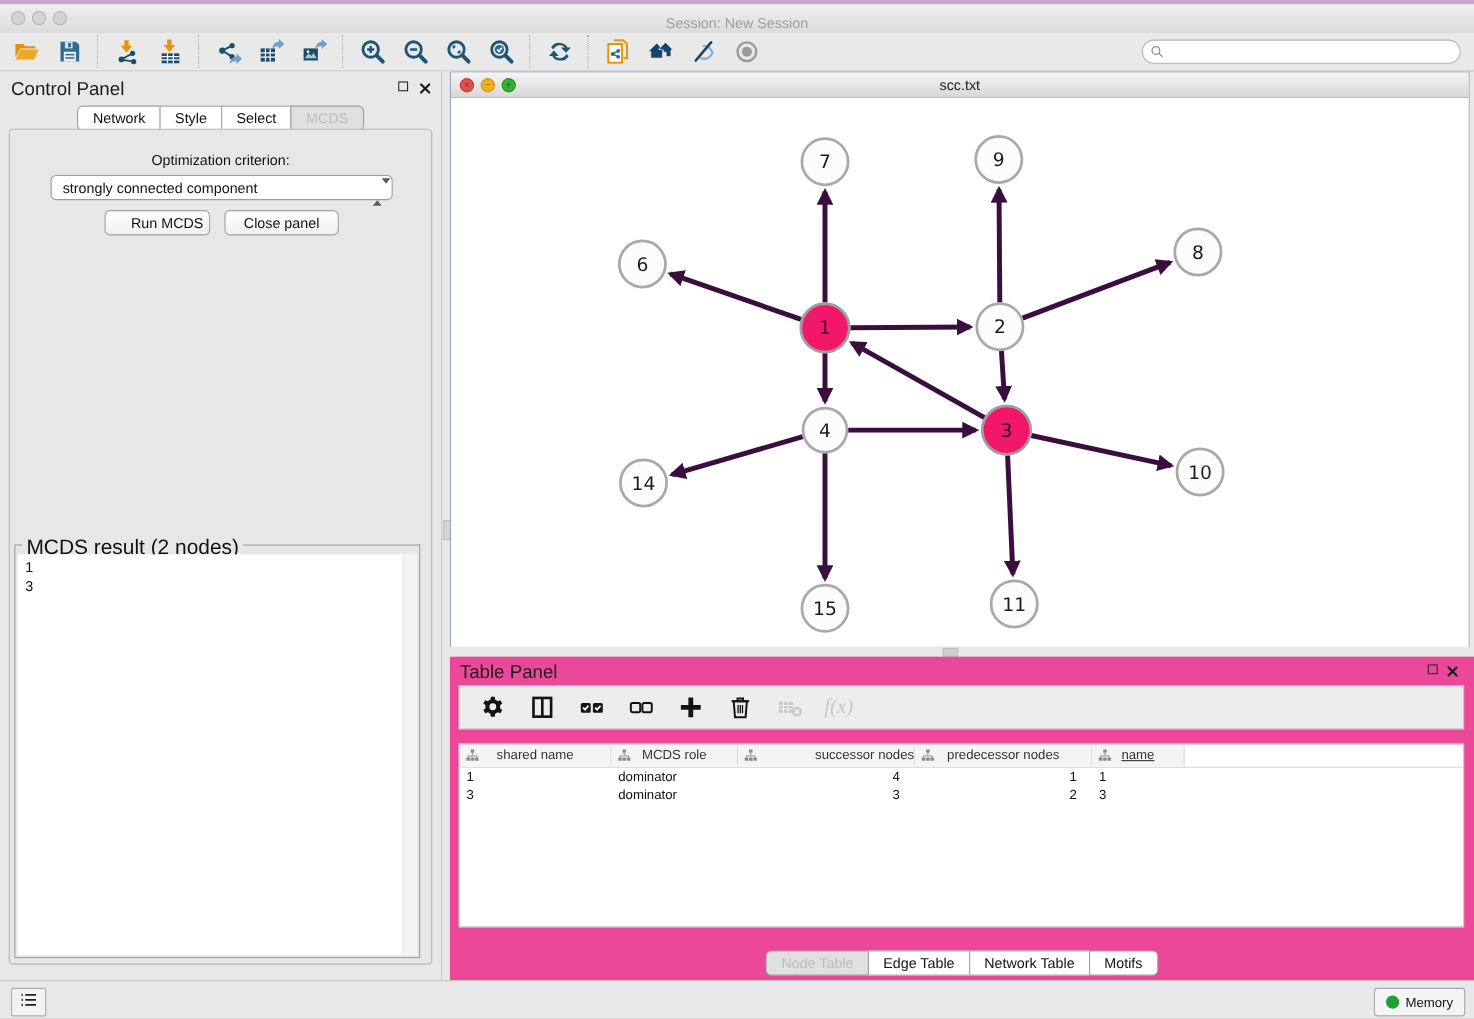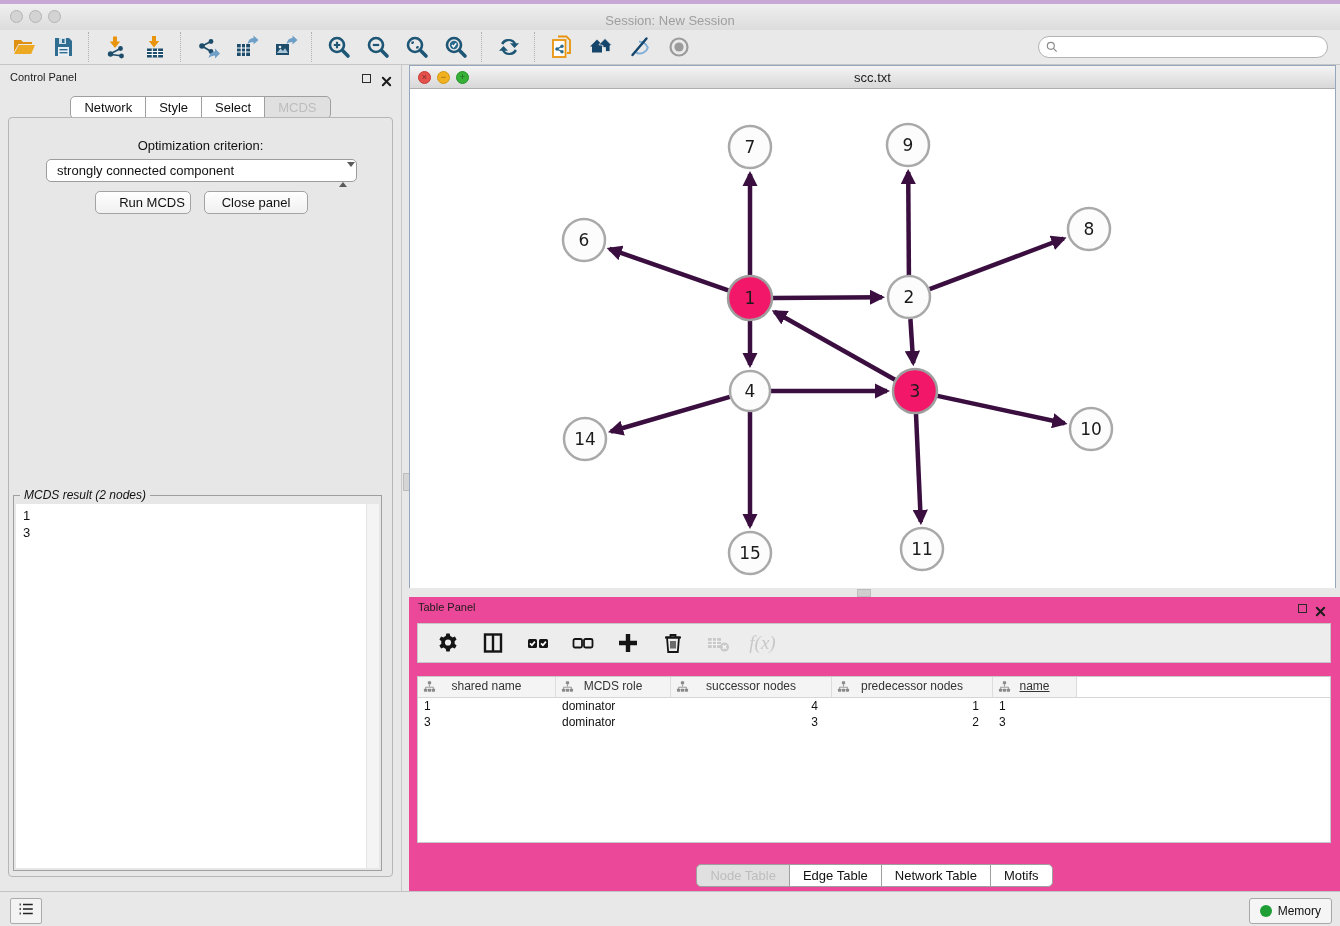--- a/index.html
+++ b/index.html
@@ -23,21 +23,21 @@
     border-bottom:1px solid #c6c6c6;display:flex;align-items:center;padding:0 10px;box-sizing:border-box;gap:12px;}
   .tbicon{width:27px;height:27px;display:inline-flex;align-items:center;justify-content:center;flex:0 0 auto;}
   .tbicon svg{width:24px;height:24px;}
   .tbsep{width:1px;height:30px;border-left:1px dotted #b0b0b0;flex:0 0 auto;}
   #searchwrap{margin-left:auto;position:relative;width:290px;height:22px;flex:0 0 auto;margin-right:2px;}
   #searchwrap input{width:100%;height:100%;box-sizing:border-box;border:1px solid #b3b3b3;border-radius:12px;
     background:#fff;padding:0 8px 0 26px;font-size:12px;outline:none;}
   #searchwrap .mag{position:absolute;left:7px;top:4px;width:14px;height:14px;}
 
   
-  .panel-head-title{font-size:11px;color:#1c1c1c;}
+  .panel-head-title{font-size:17px;color:#1c1c1c;}
   .win-float{width:9px;height:9px;border:1.5px solid #2b2b2b;display:inline-block;box-sizing:border-box;}
   .win-x{width:11px;height:11px;display:inline-block;}
   .tabs-row{display:flex;justify-content:center;}
   .tab{border:1px solid #9f9f9f;background:#fff;color:#111;font-size:13px;padding:3px 13px;
        margin-left:-1px;cursor:default;white-space:nowrap;}
   .tab:first-child{border-radius:5px 0 0 5px;margin-left:0;}
   .tab:last-child{border-radius:0 5px 5px 0;}
   .tab.active{background:#e0e0e0;color:#bdbdbd;}
 
   
@@ -55,21 +55,21 @@
   .stepper{position:absolute;right:7px;top:4px;width:10px;height:14px;}
   .stepper .up{width:0;height:0;border-left:4px solid transparent;border-right:4px solid transparent;
     border-bottom:5px solid #5a5a5a;margin-bottom:3px;}
   .stepper .dn{width:0;height:0;border-left:4px solid transparent;border-right:4px solid transparent;
     border-top:5px solid #5a5a5a;}
   .cp-btn{position:absolute;top:73px;height:23px;border:1px solid #a3a3a3;border-radius:5px;
     background:linear-gradient(#ffffff,#f0f0f0);font-size:13px;color:#111;text-align:center;line-height:21px;box-sizing:border-box;}
   #btn-run{left:86px;width:96px;padding-left:18px;}
   #btn-closepanel{left:195px;width:104px;}
   #result-fs{position:absolute;left:4px;top:377px;width:369px;height:376px;border:1px solid #9f9f9f;box-sizing:border-box;}
-  #result-legend{position:absolute;left:6px;top:-8px;background:#e7e7e7;padding:0 4px;font-size:12px;color:#111;font-style:italic;}
+  #result-legend{position:absolute;left:6px;top:-8px;background:#e7e7e7;padding:0 4px;font-size:19px;color:#111;}
   #result-body{position:absolute;left:2px;top:8px;right:2px;bottom:2px;background:#fff;overflow:hidden;}
   #result-lines{padding:3px 0 0 7px;font-size:13px;line-height:17px;color:#111;}
   #result-scroll{position:absolute;right:0;top:0;width:12px;height:100%;background:#f4f4f4;border-left:1px solid #e4e4e4;}
 
   
   #v-split{position:absolute;left:401px;top:65px;width:8px;height:826px;background:#e8e8e8;border-left:1px solid #c9c9c9;}
   #v-grip{position:absolute;left:1px;top:408px;width:5px;height:16px;background:#d5d5d5;border:1px solid #bdbdbd;}
 
   
   #net-frame{position:absolute;left:409px;top:65px;width:927px;height:523px;border:1px solid #94a7bd;
@@ -452,21 +452,21 @@
                 <rect x="9" y="16" width="6" height="5.5" rx="1" fill="#8a8a8a"></rect>
                 <rect x="16.2" y="16" width="6" height="5.5" rx="1" fill="#8a8a8a"></rect>
               </svg></span><span>shared name</span></div>
           <div class="th" style="width: 115px;"><span class="hier"><svg viewBox="0 0 24 24">
                 <rect x="9" y="2.5" width="6" height="5.5" rx="1" fill="#8a8a8a"></rect>
                 <path d="M12 8v4M4.8 16.5v-3.2h14.4v3.2" stroke="#8a8a8a" stroke-width="1.6" fill="none"></path>
                 <rect x="1.8" y="16" width="6" height="5.5" rx="1" fill="#8a8a8a"></rect>
                 <rect x="9" y="16" width="6" height="5.5" rx="1" fill="#8a8a8a"></rect>
                 <rect x="16.2" y="16" width="6" height="5.5" rx="1" fill="#8a8a8a"></rect>
               </svg></span><span>MCDS role</span></div>
-          <div class="th" style="width: 161px;"><span class="hier"><svg viewBox="0 0 24 24">
+          <div class="th" style="width: 161px; text-align: right;"><span class="hier"><svg viewBox="0 0 24 24">
                 <rect x="9" y="2.5" width="6" height="5.5" rx="1" fill="#8a8a8a"></rect>
                 <path d="M12 8v4M4.8 16.5v-3.2h14.4v3.2" stroke="#8a8a8a" stroke-width="1.6" fill="none"></path>
                 <rect x="1.8" y="16" width="6" height="5.5" rx="1" fill="#8a8a8a"></rect>
                 <rect x="9" y="16" width="6" height="5.5" rx="1" fill="#8a8a8a"></rect>
                 <rect x="16.2" y="16" width="6" height="5.5" rx="1" fill="#8a8a8a"></rect>
               </svg></span><span>successor nodes</span></div>
           <div class="th" style="width: 161px;"><span class="hier"><svg viewBox="0 0 24 24">
                 <rect x="9" y="2.5" width="6" height="5.5" rx="1" fill="#8a8a8a"></rect>
                 <path d="M12 8v4M4.8 16.5v-3.2h14.4v3.2" stroke="#8a8a8a" stroke-width="1.6" fill="none"></path>
                 <rect x="1.8" y="16" width="6" height="5.5" rx="1" fill="#8a8a8a"></rect>

